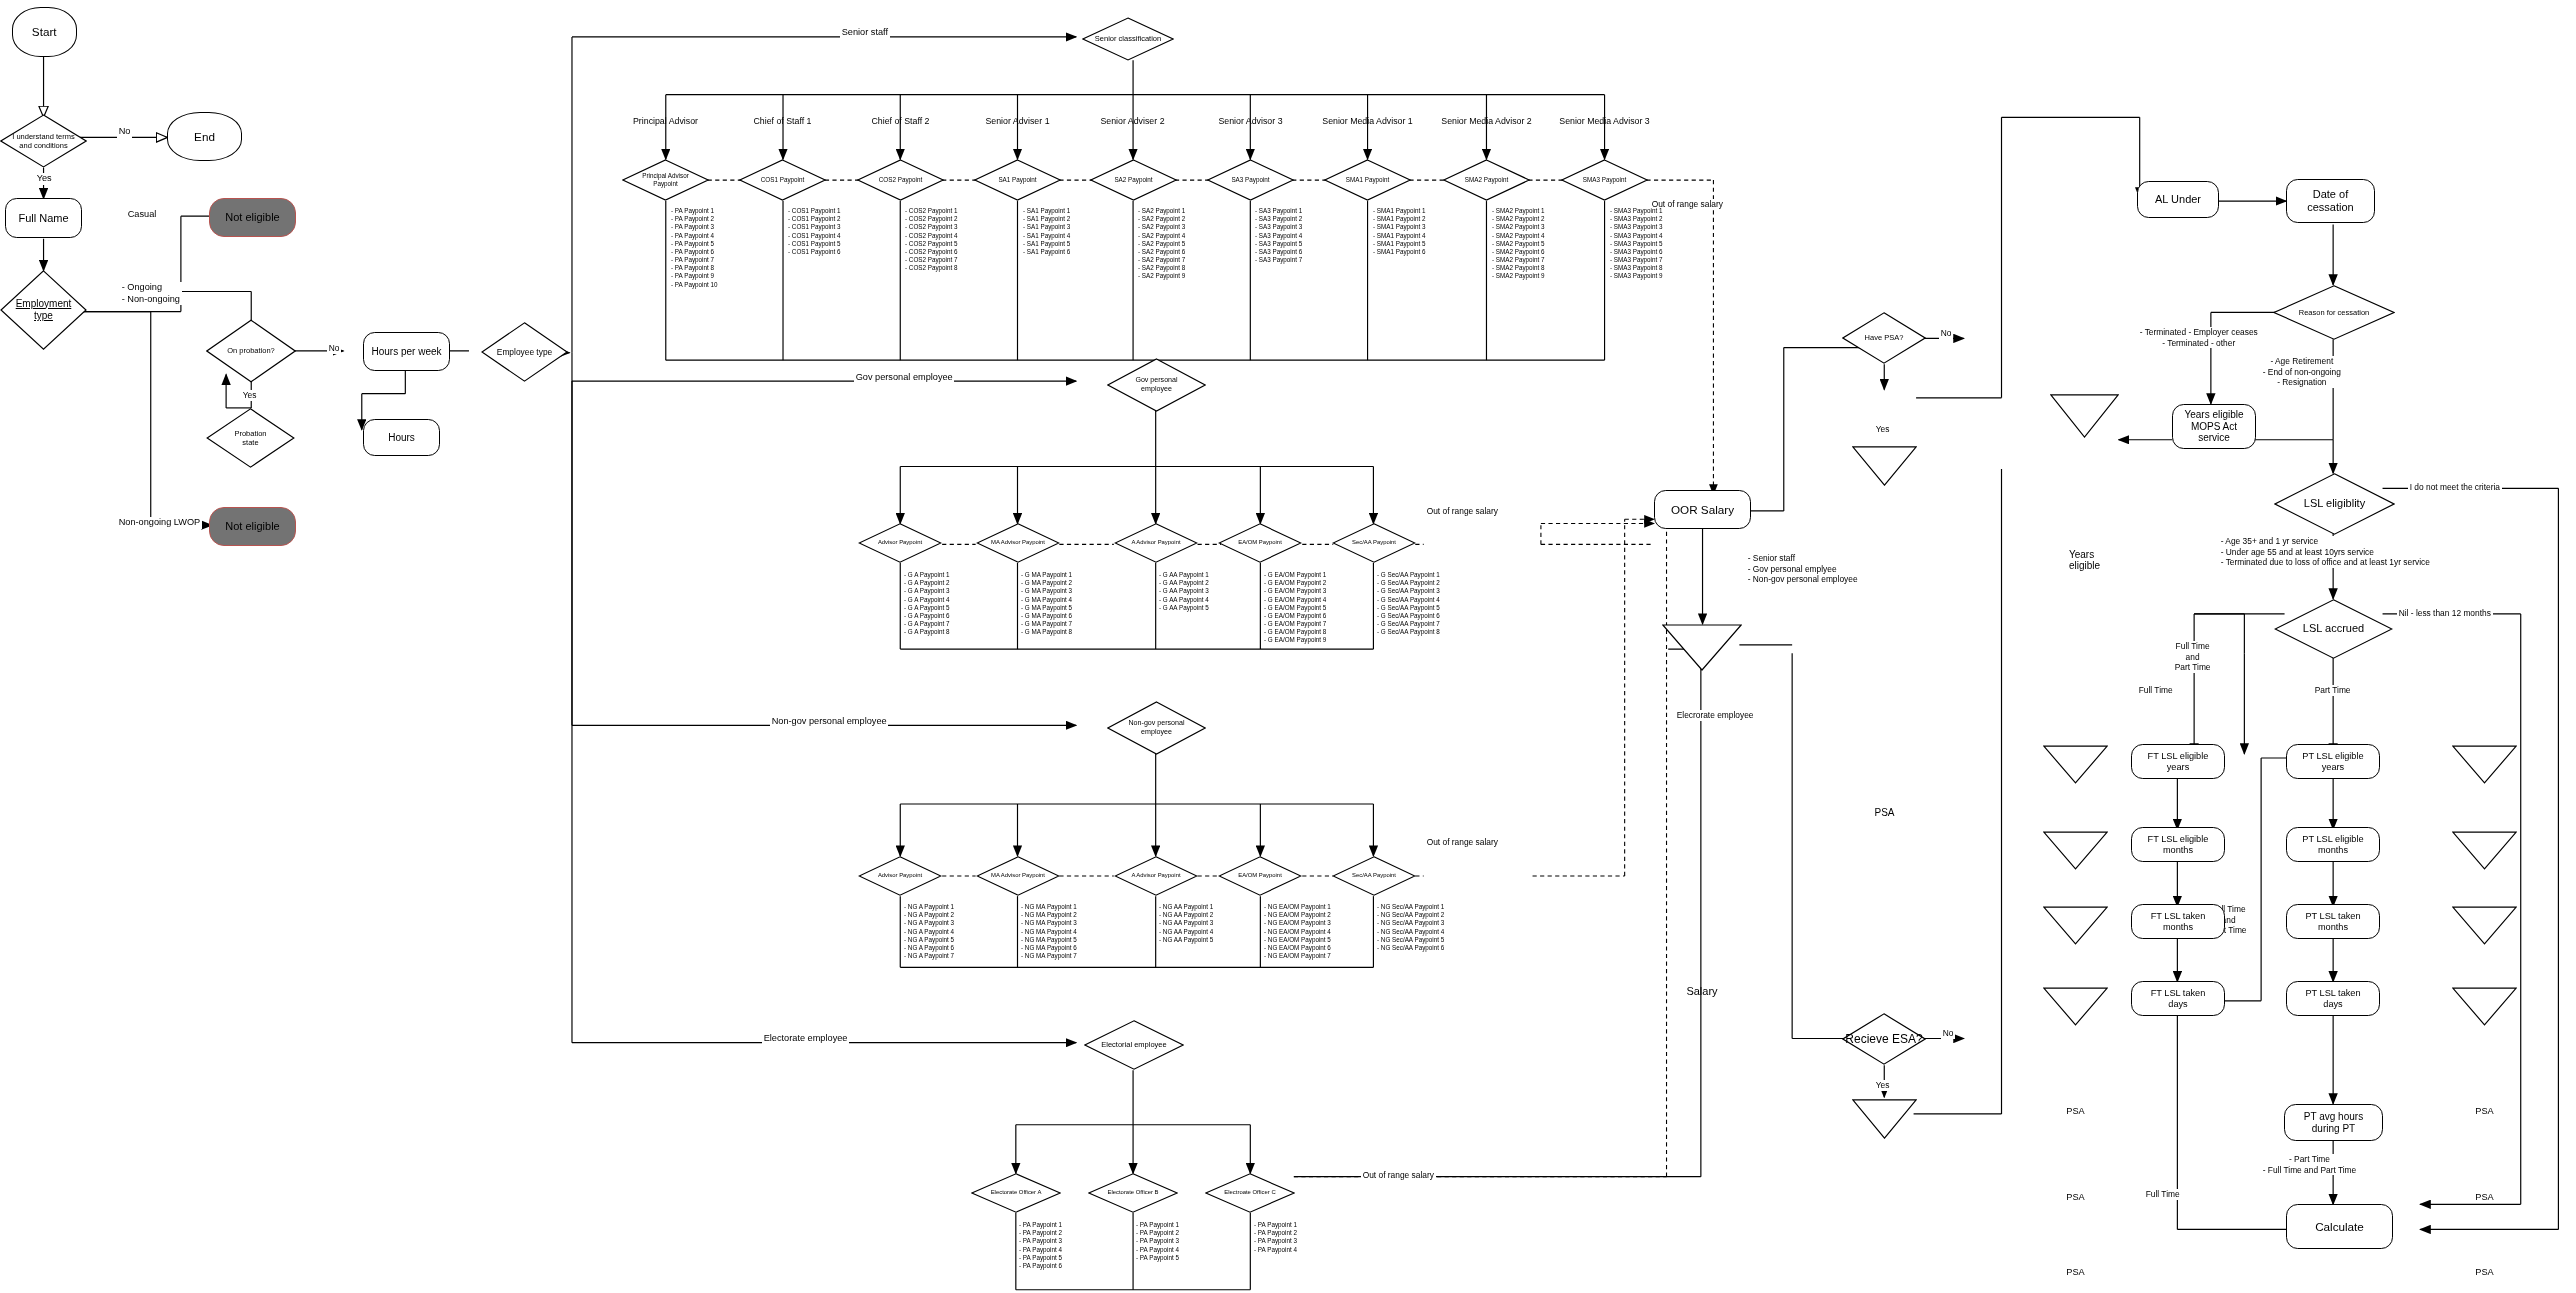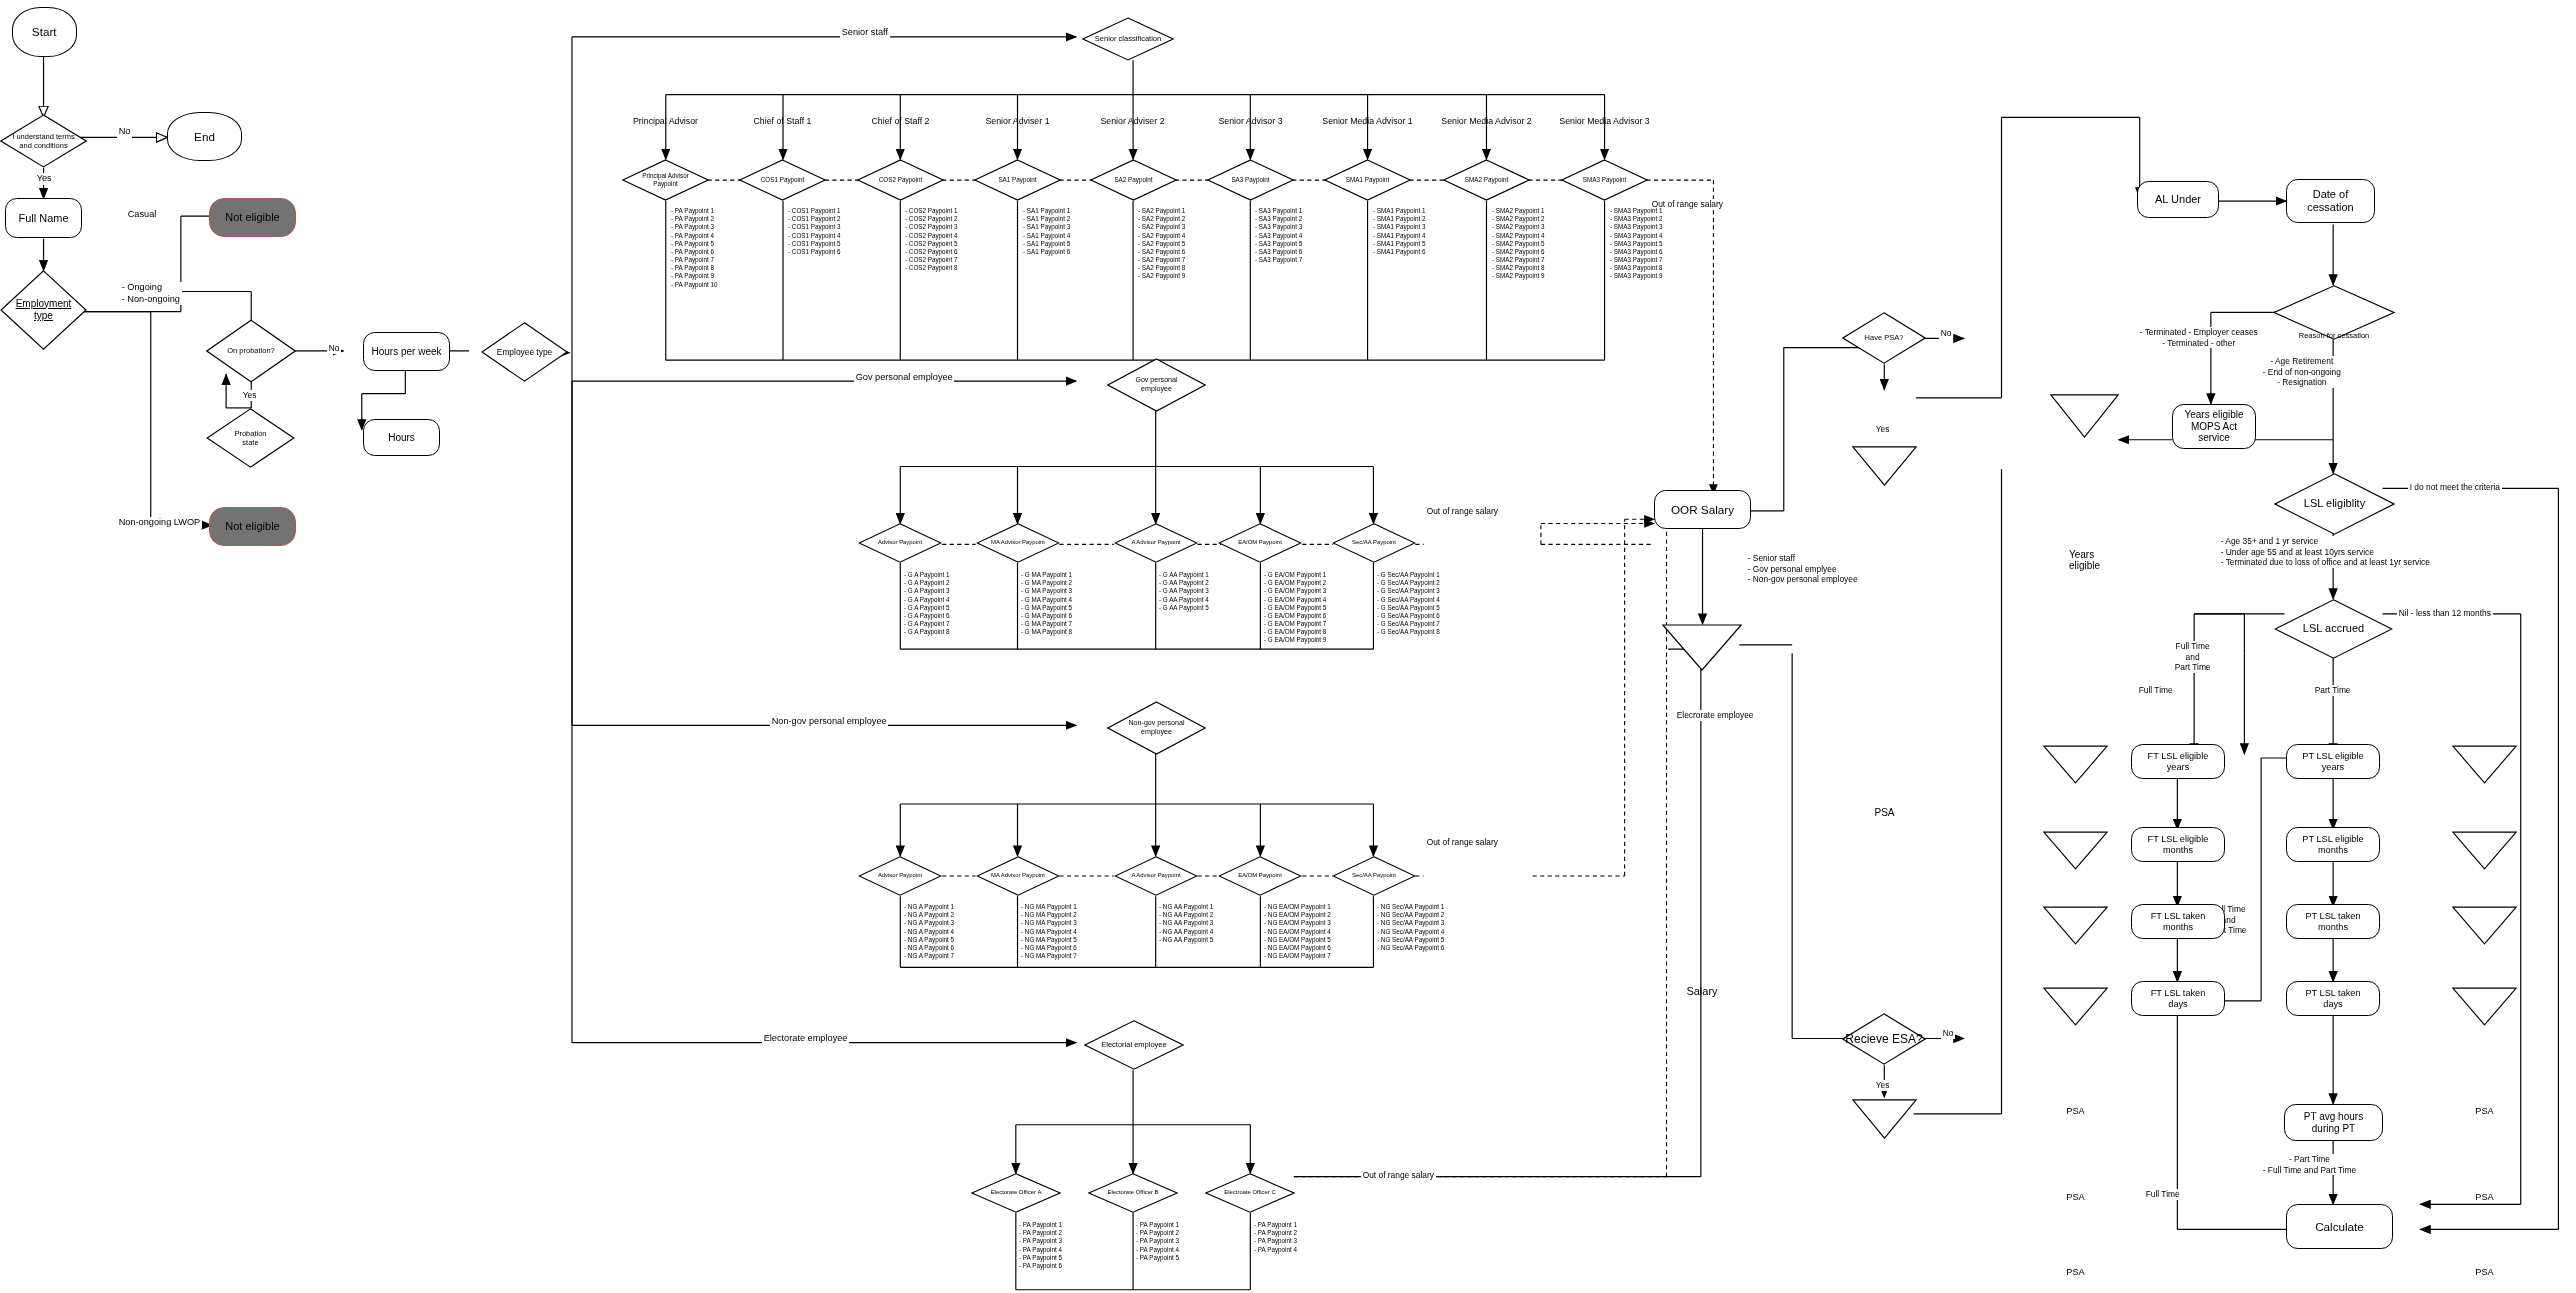--- a/index.html
+++ b/index.html
@@ -627,21 +627,21 @@
       </svg>
   </div>
 
 <div class="node round" style="left:2137px;top:181px;width:82px;height:37px;font-size:11px;">
   <span>AL Under</span>
     </div>
 <div class="node round" style="left:2286px;top:179px;width:89px;height:44px;font-size:11px;white-space:pre-line;">
   <span>Date of
 cessation</span></div>
 
-<div class="dlabel" style="left:2273px;top:285px;width:122px;height:55px;font-size:7.5px;align-items:flex-end;">
+<div class="dlabel" style="left:2273px;top:285px;width:122px;height:55px;font-size:7.5px;">
   <svg viewBox="0 0 146 66" style="position:absolute;left:0;top:0;width:122px;height:55px;">
         <polygon points="73,1 145,33 73,65 1,33" fill="#fff" stroke="#000" stroke-width="1.4"></polygon>
       </svg>
   <span style="position:relative;">Reason for cessation</span>
     </div>
 <div class="lbl" style="left:2138px;top:327px;font-size:8.4px;text-align:center;">- Terminated - Employer ceases
 - Terminated - other</div>
 <div class="lbl" style="left:2261px;top:356px;font-size:8.4px;text-align:center;">- Age Retirement
 - End of non-ongoing
 - Resignation</div>

